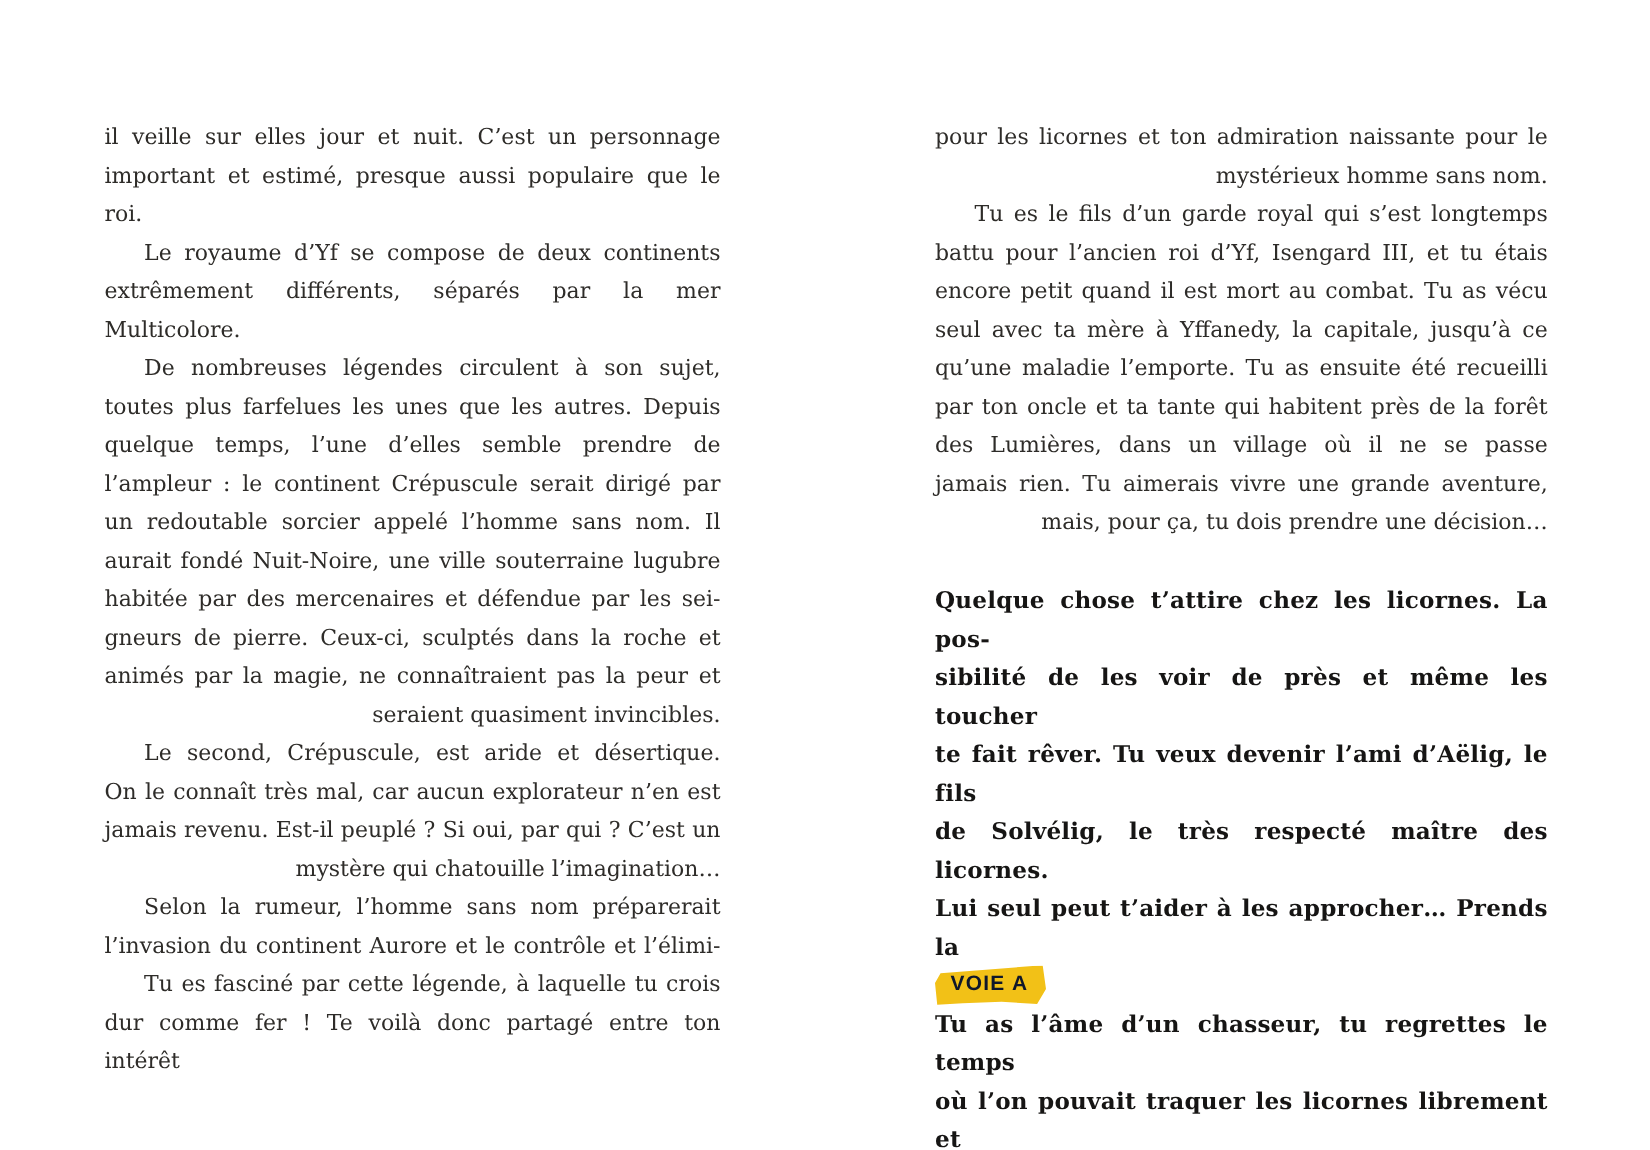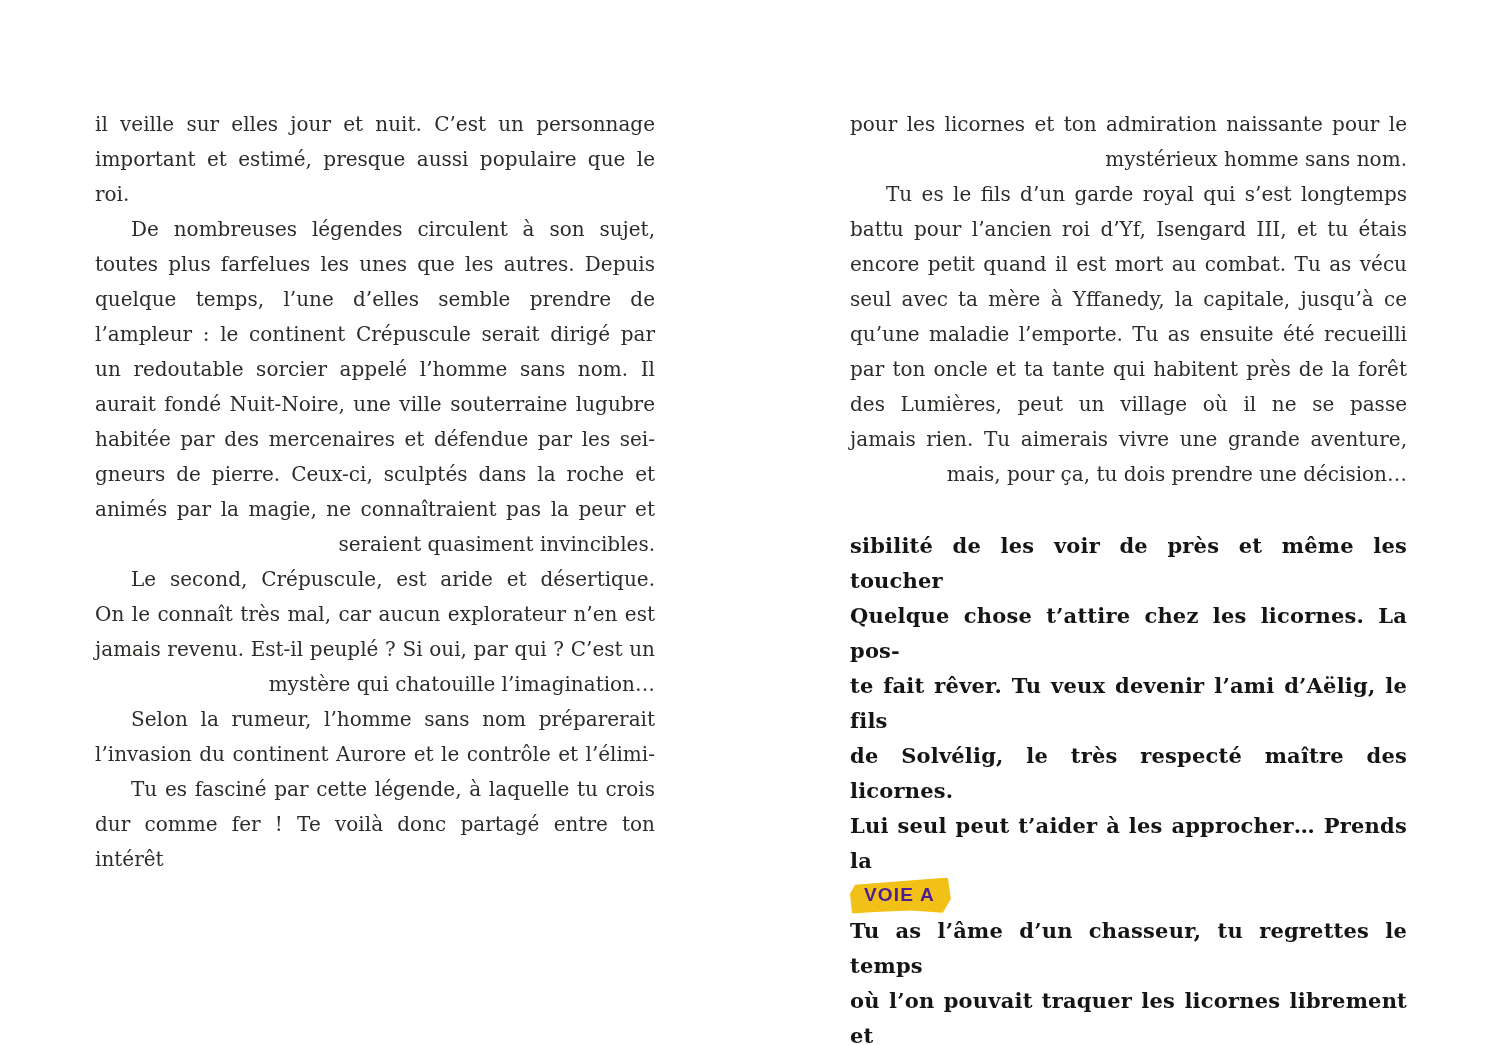--- a/index.html
+++ b/index.html
@@ -64,20 +64,24 @@
 <body>
 
 <div class="spread">
   <section class="page">
     <div class="text-column" id="left-column">
         <div class="para body">
           <div class="line just">il veille sur elles jour et nuit. C’est un personnage</div>
           <div class="line just">important et estimé, presque aussi populaire que le roi.</div>
         </div>
         <div class="para body">
+          <div class="line just indent">Le royaume d’Yf se compose de deux continents</div>
+          <div class="line just">extrêmement différents, séparés par la mer Multicolore.</div>
+        </div>
+        <div class="para body">
           <div class="line just indent">De nombreuses légendes circulent à son sujet,</div>
           <div class="line just">toutes plus farfelues les unes que les autres. Depuis</div>
           <div class="line just">quelque temps, l’une d’elles semble prendre de</div>
           <div class="line just">l’ampleur : le continent Crépuscule serait dirigé par</div>
           <div class="line just">un redoutable sorcier appelé l’homme sans nom. Il</div>
           <div class="line just">aurait fondé Nuit-Noire, une ville souterraine lugubre</div>
           <div class="line just">habitée par des mercenaires et défendue par les sei-</div>
           <div class="line just">gneurs de pierre. Ceux-ci, sculptés dans la roche et</div>
           <div class="line just">animés par la magie, ne connaîtraient pas la peur et</div>
           <div class="line">seraient quasiment invincibles.</div>
@@ -104,32 +108,32 @@
           <div class="line just">pour les licornes et ton admiration naissante pour le</div>
           <div class="line">mystérieux homme sans nom.</div>
         </div>
         <div class="para body">
           <div class="line just indent">Tu es le fils d’un garde royal qui s’est longtemps</div>
           <div class="line just">battu pour l’ancien roi d’Yf, Isengard III, et tu étais</div>
           <div class="line just">encore petit quand il est mort au combat. Tu as vécu</div>
           <div class="line just">seul avec ta mère à Yffanedy, la capitale, jusqu’à ce</div>
           <div class="line just">qu’une maladie l’emporte. Tu as ensuite été recueilli</div>
           <div class="line just">par ton oncle et ta tante qui habitent près de la forêt</div>
-          <div class="line just">des Lumières, peut un village où il ne se passe</div>
+          <div class="line just">des Lumières, dans un village où il ne se passe</div>
           <div class="line just">jamais rien. Tu aimerais vivre une grande aventure,</div>
           <div class="line">mais, pour ça, tu dois prendre une décision…</div>
         </div>
         <div class="para choice space-before">
+          <div class="line just">Quelque chose t’attire chez les licornes. La pos-</div>
           <div class="line just">sibilité de les voir de près et même les toucher</div>
-          <div class="line just">Quelque chose t’attire chez les licornes. La pos-</div>
           <div class="line just">te fait rêver. Tu veux devenir l’ami d’Aëlig, le fils</div>
           <div class="line just">de Solvélig, le très respecté maître des licornes.</div>
           <div class="line just">Lui seul peut t’aider à les approcher… Prends la</div>
           <div class="line badge-line">
-            <span class="badge voie-a" style="background: rgb(242, 193, 23); color: #4c1d95;">VOIE A</span>
+            <span class="badge voie-a" style="background: rgb(242, 193, 23); color: #0f172a;">VOIE A</span>
           </div>
         </div>
         <div class="para choice">
           <div class="line just">Tu as l’âme d’un chasseur, tu regrettes le temps</div>
           <div class="line just">où l’on pouvait traquer les licornes librement et</div>
         </div>
       </div>
   </section>
 </div>
 

